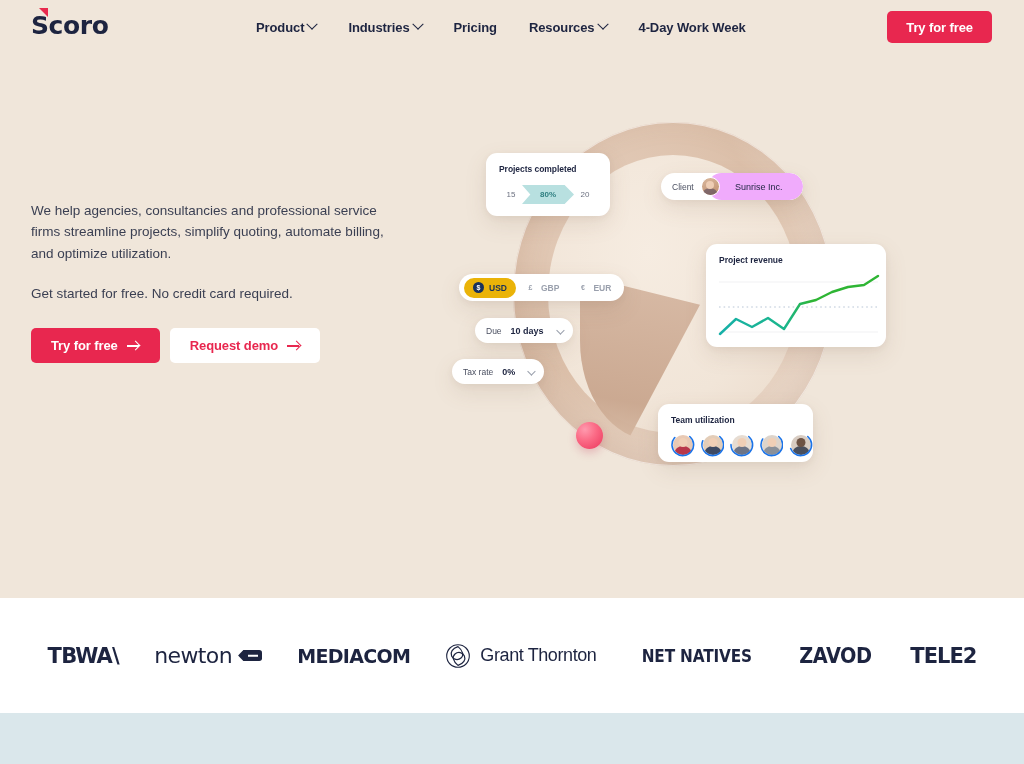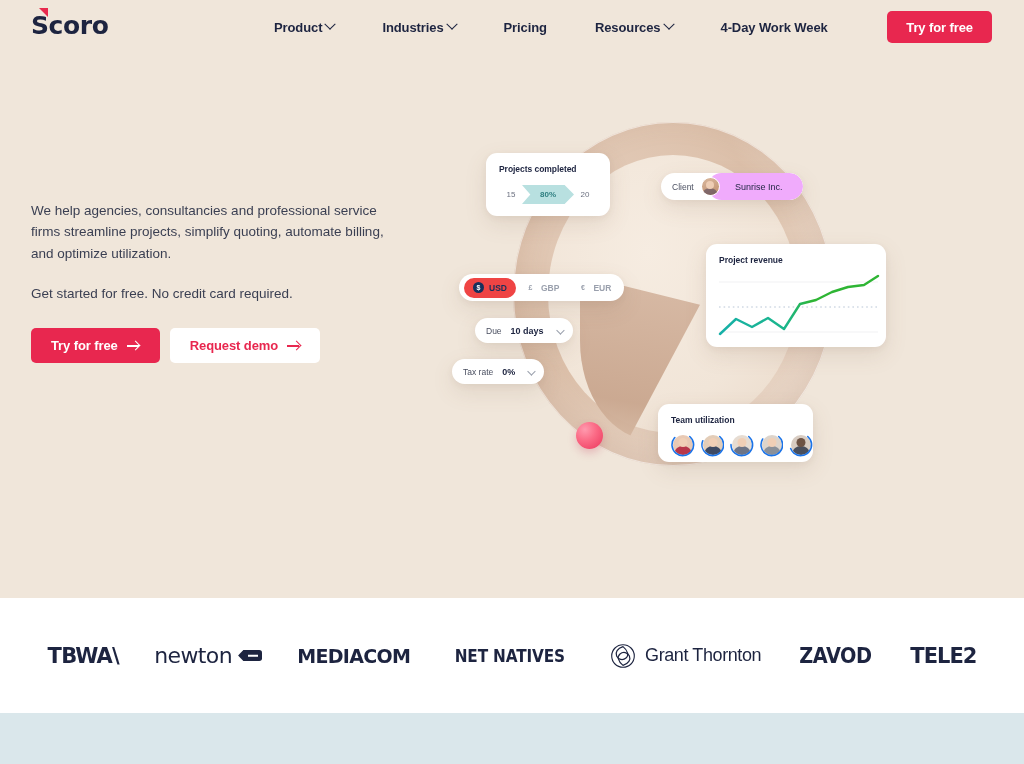--- a/index.html
+++ b/index.html
@@ -60,26 +60,26 @@
     left: 8px;
     top: -5px;
     width: 9px;
     height: 9px;
     background: #e8294d;
     clip-path: polygon(0 0, 100% 0, 100% 100%);
   }
 
   .nav-links {
     position: absolute;
-    left: 258px;
+    left: 240px;
     top: 0;
     height: 54px;
     display: flex;
     align-items: center;
-    gap: 16px;
+    gap: 0;
     text-align: center;
   }
   .nav-item {
     display: flex;
     align-items: center;
     gap: 4px;
     font-size: 13px;
     font-weight: 700;
     color: #1d2440;
     padding: 0 16px;
@@ -400,21 +400,21 @@
     align-items: center;
     gap: 5px;
     padding: 0 9px;
     height: 20px;
     border-radius: 10px;
     font-size: 8.5px;
     font-weight: 700;
     color: #9aa0ad;
   }
   .cur.active {
-    background: #ef4444;
+    background: #eab308;
     color: #17305c;
   }
   .cur-sym {
     display: inline-flex;
     align-items: center;
     justify-content: center;
     width: 11px;
     height: 11px;
     font-size: 7px;
     font-weight: 700;
@@ -821,33 +821,33 @@
     <div class="client-logo">
       <span class="lg-newton">
         <span>newton</span>
         <span class="newton-glyph"></span>
       </span>
     </div>
     <div class="client-logo">
       <span class="lg-mediacom">MEDIACOM</span>
     </div>
     <div class="client-logo">
-      <span class="lg-netnatives">NET NATIVES</span>
-    </div>
-    <div class="client-logo">
       <span class="lg-grant">
         <svg width="26" height="26" viewBox="0 0 26 26">
           <circle cx="13" cy="13" r="11.3" fill="none" stroke="#1d2440" stroke-width="1.1"></circle>
           <path d="M13 3.6 C7.4 5.4 5 9.2 6.6 13 C8.2 16.8 13 17.6 16 15 C19 12.4 18 7.6 13 3.6 Z" fill="none" stroke="#1d2440" stroke-width="1.2"></path>
           <path d="M13 22.4 C18.6 20.6 21 16.8 19.4 13 C17.8 9.2 13 8.4 10 11 C7 13.6 8 18.4 13 22.4 Z" fill="none" stroke="#1d2440" stroke-width="1.2"></path>
         </svg>
         <span>Grant Thornton</span>
       </span>
     </div>
     <div class="client-logo">
+      <span class="lg-netnatives">NET NATIVES</span>
+    </div>
+    <div class="client-logo">
       <span class="lg-zavod">ZAVOD</span>
     </div>
     <div class="client-logo">
       <span class="lg-tele2">TELE2</span>
     </div>
   </div>
 
   <div class="bottom-band"></div>
 
 </div>

